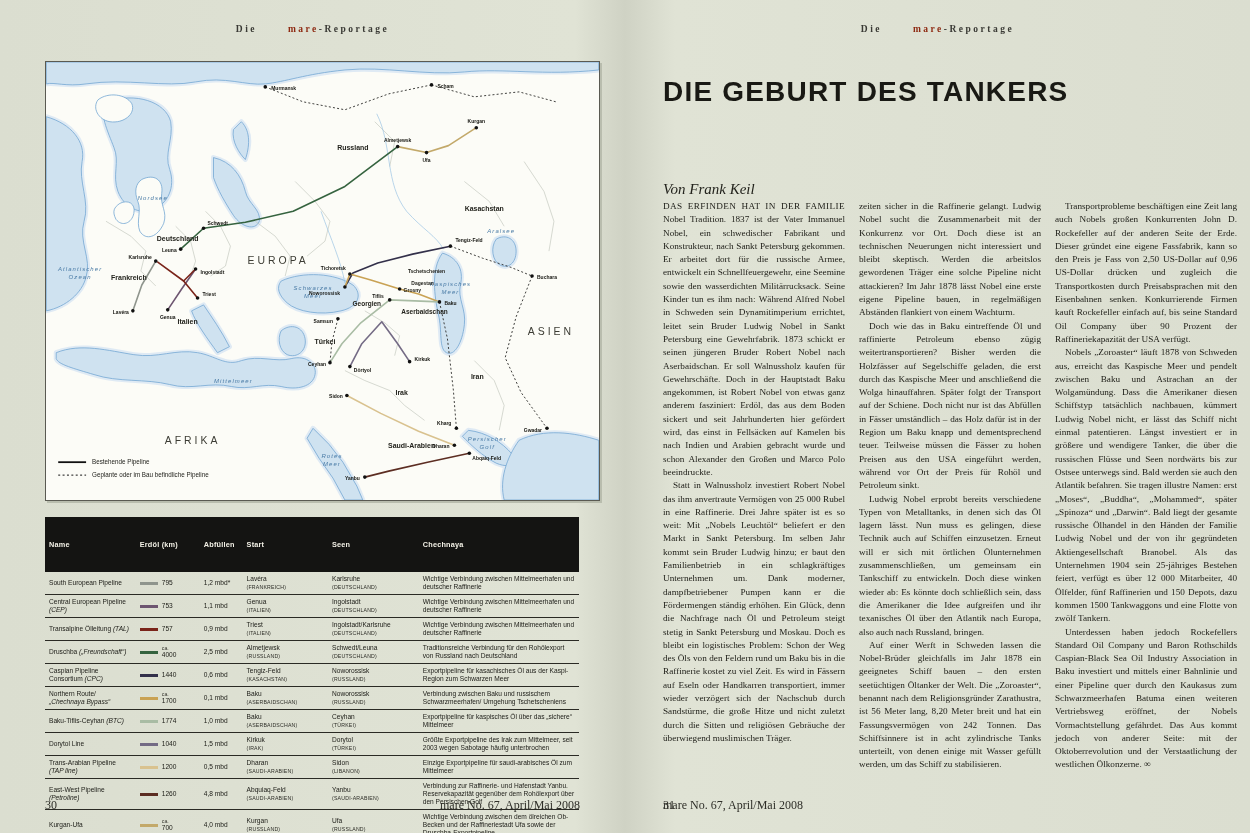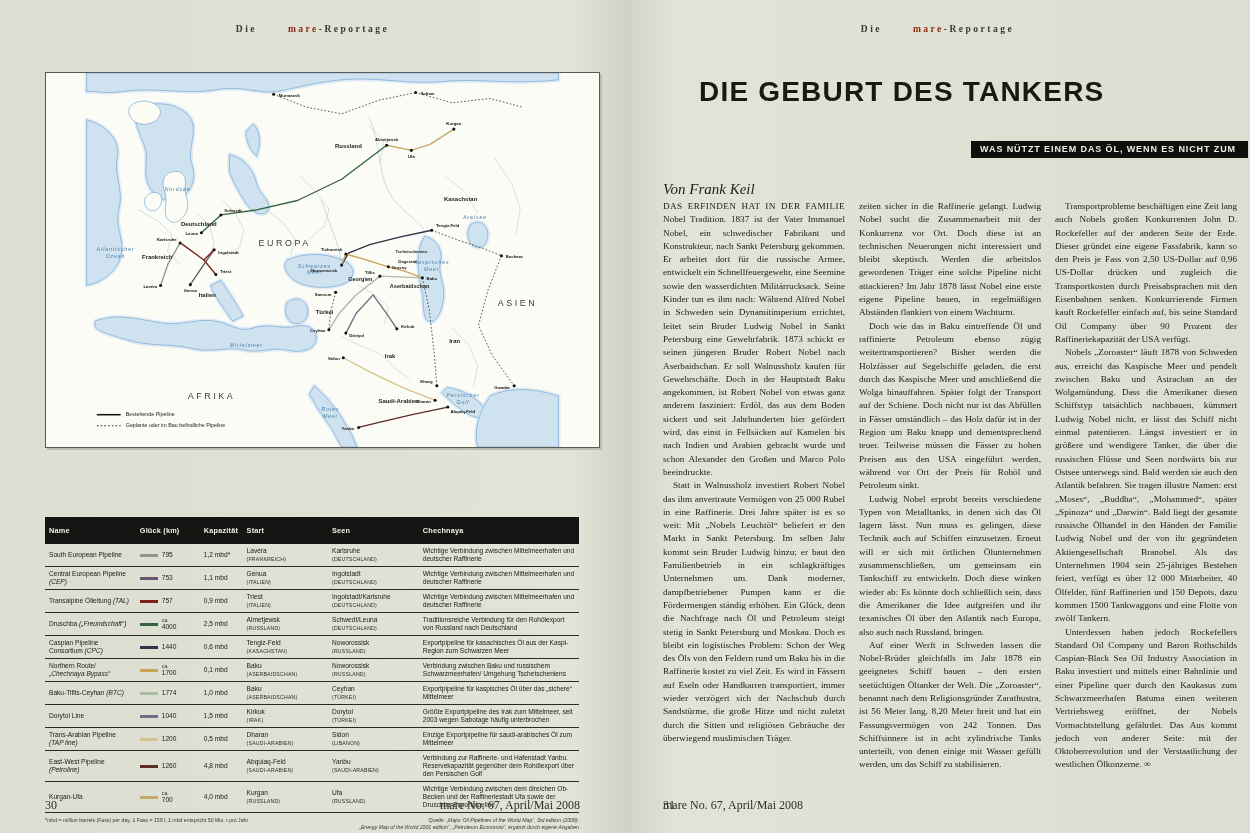--- a/index.html
+++ b/index.html
@@ -9,60 +9,60 @@
             background:linear-gradient(90deg,#dbded0 0%,#e0e3d5 46%,#cfd2c4 50%,#e0e3d5 54%,#dbded0 100%); }
   .page { position:absolute; top:0; width:625px; height:833px; }
   .page-left { left:0; } .page-right { left:625px; }
 
   .page-header { position:absolute; top:24px; width:100%; text-align:center;
      font-family:"Liberation Serif", serif; font-weight:bold; font-size:9.5px;
      letter-spacing:2.5px; color:#3a3a35; }
   .page-header .brand { color:#8e2a12;padding-left:26px; }
 
   
-  .map-panel { position:absolute; left:45px; top:72px; width:555px; height:376px;
+  .map-panel { position:absolute; left:45px; top:61px; width:555px; height:440px;
      background:#fcfcf7; border:1px solid #5a5a52; box-shadow:2px 2px 0 #b9bdae; }
   .map-panel svg { display:block; width:100%; height:100%; }
   .halo use { fill:none; stroke:#dfeaf4; stroke-width:5; stroke-linejoin:round; }
   .seas use { fill:#cfe2f0; stroke:#73a7d3; stroke-width:0.8; stroke-linejoin:round; }
   .island { fill:#fcfcf7; stroke:#73a7d3; stroke-width:0.8; }
   .border { fill:none; stroke:#bcc1b6; stroke-width:0.6; }
   .river  { fill:none; stroke:#9cc4e4; stroke-width:0.7; }
   .pipeline { fill:none; stroke-width:1.6; stroke-linejoin:round; stroke-linecap:round; }
   .planned  { fill:none; stroke:#2b2b28; stroke-width:0.9; stroke-dasharray:2,2.2; }
   text.city  { font-family:"Liberation Sans",sans-serif; font-size:5px; font-weight:bold; fill:#14140f; }
   text.country { font-family:"Liberation Sans",sans-serif; font-weight:bold; fill:#23231d; }
   text.continent { font-family:"Liberation Sans",sans-serif; font-size:10.5px; letter-spacing:3px; fill:#3c3c34; }
   text.sea { font-family:"Liberation Sans",sans-serif; font-size:6px; font-style:italic; letter-spacing:1.1px; fill:#4a7ba6; }
   text.legend { font-family:"Liberation Sans",sans-serif; font-size:6.3px; fill:#1d1d18; }
   circle.dot { fill:#111; }
 
   
   .table-wrap { position:absolute; left:45px; top:517px; width:534px; }
   table { width:100%; border-collapse:collapse; font-family:"Liberation Sans",sans-serif; }
   thead th { background:#141412; color:#f3f1e6; font-size:7.3px; text-align:left;
-     padding:9px 4px; letter-spacing:0.2px; }
+     padding:23px 4px; letter-spacing:0.2px; }
   tbody td { font-size:6.6px; line-height:8px; color:#1b1b16; padding:3px 4px;
      border-bottom:0.8px solid #2a2a24; vertical-align:middle; }
   tbody tr:last-child td { border-bottom:1.2px solid #2a2a24; }
   td .nm2 { font-style:italic; }
   .lencell { display:flex; align-items:center; gap:4px; }
   .swatch { width:18px; height:3px; flex:0 0 18px; }
   .ca { display:block; font-size:5.3px; line-height:5px; color:#33332c; }
   .ctry { font-size:5.2px; letter-spacing:0.2px; color:#2c2c26; }
   .tfoot { display:flex; justify-content:space-between; margin-top:4px;
      font-family:"Liberation Sans",sans-serif; font-size:5.2px; color:#3a3a32; }
   .tfoot .src { text-align:right; font-style:italic; line-height:6.5px; }
 
   .page-foot { position:absolute; top:798px; font-size:12px; color:#2e2e28; }
   .pf-num-l { left:45px; } .pf-issue-l { left:45px; width:535px; text-align:right; }
   .pf-issue-r { left:663px; } .pf-num-r { left:663px; width:545px; text-align:left; }
 
   
-  .headline { position:absolute; left:699px; top:76px; font-family:"Liberation Sans",sans-serif;
+  .headline { position:absolute; left:663px; top:76px; font-family:"Liberation Sans",sans-serif;
      font-weight:800; font-size:28px; letter-spacing:1.2px; color:#191914; }
   .kicker { position:absolute; right:2px; top:138px; text-align:right; }
   .kicker .bar { display:block; margin-bottom:2px; }
   .kicker .bar span { display:inline-block; background:#0e0e0c; color:#efece0;
      font-family:"Liberation Sans",sans-serif; font-weight:bold; font-size:9px;
      letter-spacing:0.9px; padding:3.5px 12px 3.5px 9px; }
   .byline { position:absolute; left:663px; top:181px; font-style:italic; font-size:15px; color:#23231d; }
   .columns { position:absolute; left:663px; top:200px; width:574px; height:596px;
      display:flex; gap:14px; overflow:hidden; }
   .col { flex:1 1 0; font-size:9.2px; line-height:13.3px; color:#1d1d17; text-align:justify; }
@@ -274,22 +274,22 @@
             <col style="width:17%">
             <col style="width:12%">
             <col style="width:8%">
             <col style="width:16%">
             <col style="width:17%">
             <col style="width:30%">
           </colgroup>
         <thead>
             <tr id="thead-row">
               <th>Name</th>
-              <th>Glück (km)</th>
-              <th>Kapazität</th>
+              <th>Erdöl (km)</th>
+              <th>Abfüllen</th>
               <th>Start</th>
               <th>Seen</th>
               <th>Chechnaya</th>
             </tr>
           </thead>
         <tbody id="tbody">
             <tr>
               <td><span class="nm">South European Pipeline</span> <span class="nm2"></span></td>
               <td>
                 <div class="lencell">
@@ -514,21 +514,20 @@
   </div>
 
   <div class="page page-right">
     <div class="page-header">
       <span>Die </span><span class="brand">mare</span><span>-Reportage</span>
     </div>
   </div>
 
   <div class="headline">DIE GEBURT DES TANKERS</div>
   <div class="kicker">
-    <div class="bar"><span>WAS NÜTZT EINEM DAS ÖL, WENN ES NICHT ZUM</span></div>
   </div>
   <div class="byline">Von Frank Keil</div>
   <div class="columns" id="columns">
       <div class="col">
         <p><span class="lead">DAS ERFINDEN HAT IN DER FAMILIE </span>Nobel Tradition. 1837 ist der Vater Immanuel Nobel, ein schwedischer Fabrikant und Konstrukteur, nach Sankt Petersburg gekommen. Er arbeitet dort für die russische Armee, entwickelt ein Schnellfeuergewehr, eine Seemine sowie den wasserdichten Militärrucksack. Seine Kinder tun es ihm nach: Während Alfred Nobel in Schweden sein Dynamitimperium errichtet, leitet sein Bruder Ludwig Nobel in Sankt Petersburg eine Gewehrfabrik. 1873 schickt er seinen jüngeren Bruder Robert Nobel nach Aserbaidschan. Er soll Walnussholz kaufen für Gewehrschäfte. Doch in der Hauptstadt Baku angekommen, ist Robert Nobel von etwas ganz anderem fasziniert: Erdöl, das aus dem Boden sickert und seit Jahrhunderten hier gefördert wird, das einst in Fellsäcken auf Kamelen bis nach Indien und Arabien gebracht wurde und schon Alexander den Großen und Marco Polo beeindruckte.</p>
         <p class="ind">Statt in Walnussholz investiert Robert Nobel das ihm anvertraute Vermögen von 25 000 Rubel in eine Raffinerie. Drei Jahre später ist es so weit: Mit „Nobels Leuchtöl“ beliefert er den Markt in Sankt Petersburg. Im selben Jahr kommt sein Bruder Ludwig hinzu; er baut den Familienbetrieb in ein schlagkräftiges Unternehmen um. Dank moderner, dampfbetriebener Pumpen kann er die Fördermengen ständig erhöhen. Ein Glück, denn die Nachfrage nach Öl und Petroleum steigt stetig in Sankt Petersburg und Moskau. Doch es bleibt ein logistisches Problem: Schon der Weg des Öls von den Feldern rund um Baku bis in die Raffinerie kostet zu viel Zeit. Es wird in Fässern auf Eseln oder Handkarren transportiert, immer wieder verzögert sich der Nachschub durch Sandstürme, die große Hitze und nicht zuletzt durch die Sitten und religiösen Gebräuche der überwiegend muslimischen Träger.</p>
       </div>
       <div class="col">
         <p>zeiten sicher in die Raffinerie gelangt. Ludwig Nobel sucht die Zusammenarbeit mit der Konkurrenz vor Ort. Doch diese ist an technischen Neuerungen nicht interessiert und bleibt skeptisch. Werden die arbeitslos gewordenen Träger eine solche Pipeline nicht attackieren? Im Jahr 1878 lässt Nobel eine erste eigene Pipeline bauen, in regelmäßigen Abständen flankiert von einem Wachturm.</p>
         <p class="ind">Doch wie das in Baku eintreffende Öl und raffinierte Petroleum ebenso zügig weitertransportieren? Bisher werden die Holzfässer auf Segelschiffe geladen, die erst durch das Kaspische Meer und anschließend die Wolga hinauffahren. Später folgt der Transport auf der Schiene. Doch nicht nur ist das Abfüllen in Fässer umständlich – das Holz dafür ist in der Region um Baku knapp und dementsprechend teuer. Teilweise müssen die Fässer zu hohen Preisen aus den USA eingeführt werden, während vor Ort der Preis für Rohöl und Petroleum sinkt.</p>

